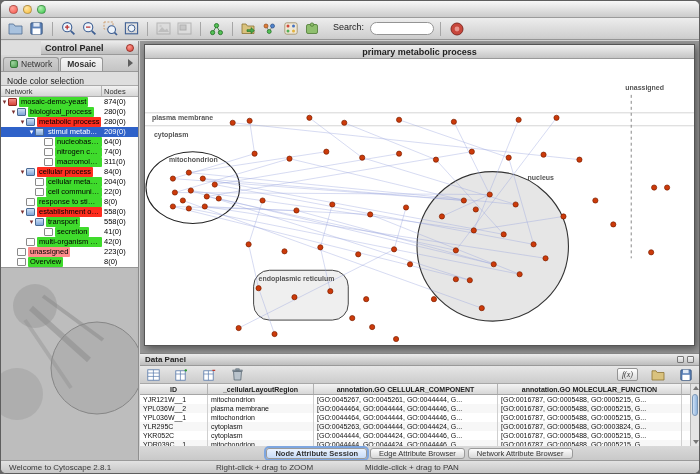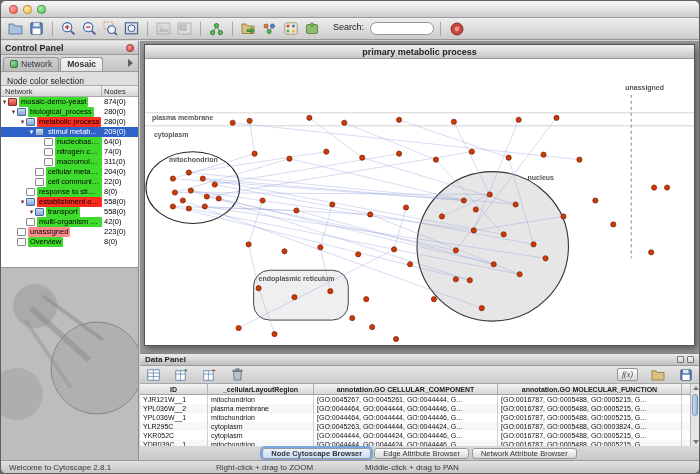--- a/index.html
+++ b/index.html
@@ -17,21 +17,21 @@
   .toolbar{height:22px;background:linear-gradient(#ededed,#cdcdcd);border-bottom:1px solid #989898;display:flex;align-items:center;padding:0 5px;gap:2px;}
   .tbtn{width:19px;height:19px;display:flex;align-items:center;justify-content:center;border-radius:3px;background:transparent;border:none;}
   .tbtn.dim{opacity:.55;}
   .tsep{width:1px;height:14px;background:#a6a6a6;margin:0 4px;}
   .search-label{font-size:9px;color:#222;margin:0 4px 4px 10px;}
   .search-input{width:64px;height:13px;border-radius:7px;border:1px solid #949494;font-size:8px;padding:0 6px;background:#fff;font-family:"Liberation Sans",sans-serif;}
   
   .main{position:absolute;top:40px;left:0;right:0;bottom:13px;}
   
   .control-panel{position:absolute;left:0;top:0;bottom:0;width:138px;background:#dedede;border-right:1px solid #8f8f8f;display:flex;flex-direction:column;}
-  .cp-header{height:14px;background:linear-gradient(#ececec,#bdbdbd);border-bottom:1px solid #999;display:flex;align-items:center;padding:0 4px;flex:none;}
+  .cp-header{height:14px;background:linear-gradient(#ececec,#bdbdbd);border-bottom:1px solid #999;display:flex;align-items:center;padding:0 4px;flex:none;margin-left:40px;}
   .cp-title{font-size:9px;font-weight:bold;color:#222;flex:1;}
   .cp-close{width:8px;height:8px;border-radius:50%;background:radial-gradient(circle at 35% 30%,#ff9a90,#d64238);border:1px solid #9c2f26;}
   .cp-tabs{height:17px;display:flex;align-items:flex-end;background:linear-gradient(#d9d9d9,#c4c4c4);border-bottom:1px solid #999;padding:2px 2px 0;flex:none;}
   .cp-tab{font-size:8.5px;padding:1px 6px 2px;border:1px solid #979797;border-bottom:none;border-radius:3px 3px 0 0;background:linear-gradient(#cfcfcf,#bdbdbd);color:#333;display:flex;gap:3px;align-items:center;margin-right:1px;}
   .cp-tab.active{background:linear-gradient(#f6f6f6,#e3e3e3);font-weight:bold;}
   .mini-net-icon{width:8px;height:8px;background:radial-gradient(circle at 30% 30%,#9fd39f,#4d9e4f);border-radius:2px;border:1px solid #3a7a3c;}
   .tab-scroll{margin:0 3px 4px auto;width:0;height:0;border-top:4px solid transparent;border-bottom:4px solid transparent;border-left:5px solid #5e5e5e;}
   .cp-label{font-size:8.5px;color:#222;padding:4px 6px 0;height:13px;flex:none;}
   .combo{margin:3px 5px 2px;height:16px;border:1px solid #8f8f8f;border-radius:3px;background:#fff;display:flex;align-items:center;flex:none;overflow:hidden;}
   .combo-text{flex:1;font-size:8.5px;padding-left:4px;color:#111;white-space:nowrap;}
@@ -282,20 +282,27 @@
             <span class="t-count">74(0)</span>
           </div>
           <div class="tree-row">
             <span class="t-ind" style="width: 36px;"></span>
             <span class="t-tri"></span>
             <span class="t-ico leaf"></span>
             <span class="t-label" style="background: rgb(63, 219, 44);">macromolecule...</span>
             <span class="t-count">311(0)</span>
           </div>
           <div class="tree-row">
+            <span class="t-ind" style="width: 18px;"></span>
+            <span class="t-tri">▾</span>
+            <span class="t-ico folder"></span>
+            <span class="t-label" style="background: rgb(255, 45, 31);">cellular process</span>
+            <span class="t-count">84(0)</span>
+          </div>
+          <div class="tree-row">
             <span class="t-ind" style="width: 27px;"></span>
             <span class="t-tri"></span>
             <span class="t-ico leaf"></span>
             <span class="t-label" style="background: rgb(63, 219, 44);">cellular metabo...</span>
             <span class="t-count">204(0)</span>
           </div>
           <div class="tree-row">
             <span class="t-ind" style="width: 27px;"></span>
             <span class="t-tri"></span>
             <span class="t-ico leaf"></span>
@@ -315,20 +322,27 @@
             <span class="t-ico folder"></span>
             <span class="t-label" style="background: rgb(255, 45, 31);">establishment of lo...</span>
             <span class="t-count">558(0)</span>
           </div>
           <div class="tree-row">
             <span class="t-ind" style="width: 27px;"></span>
             <span class="t-tri">▾</span>
             <span class="t-ico folder"></span>
             <span class="t-label" style="background: rgb(63, 219, 44);">transport</span>
             <span class="t-count">558(0)</span>
+          </div>
+          <div class="tree-row">
+            <span class="t-ind" style="width: 36px;"></span>
+            <span class="t-tri"></span>
+            <span class="t-ico leaf"></span>
+            <span class="t-label" style="background: rgb(63, 219, 44);">secretion</span>
+            <span class="t-count">41(0)</span>
           </div>
           <div class="tree-row">
             <span class="t-ind" style="width: 18px;"></span>
             <span class="t-tri"></span>
             <span class="t-ico leaf"></span>
             <span class="t-label" style="background: rgb(63, 219, 44);">multi-organism pro...</span>
             <span class="t-count">42(0)</span>
           </div>
           <div class="tree-row">
             <span class="t-ind" style="width: 9px;"></span>
@@ -599,21 +613,21 @@
                 <span class="cell c3">[GO:0016787, GO:0005488, GO:0005215, G...</span>
               </div>
             </div>
           <div class="vscroll">
             <span class="sb-up"></span>
             <span class="vthumb"></span>
             <span class="sb-dn"></span>
           </div>
         </div>
         <div class="dp-tabs">
-            <div class="btab active">Node Cytoscape Browser</div>
+            <div class="btab active">Node Attribute Session</div>
             <div class="btab">Edge Attribute Browser</div>
             <div class="btab">Network Attribute Browser</div>
           </div>
       </div>
     </div>
   </div>
 
   <div class="statusbar">
     <span class="st0">Welcome to Cytoscape 2.8.1</span>
     <span class="st1">Right-click + drag to ZOOM</span>

